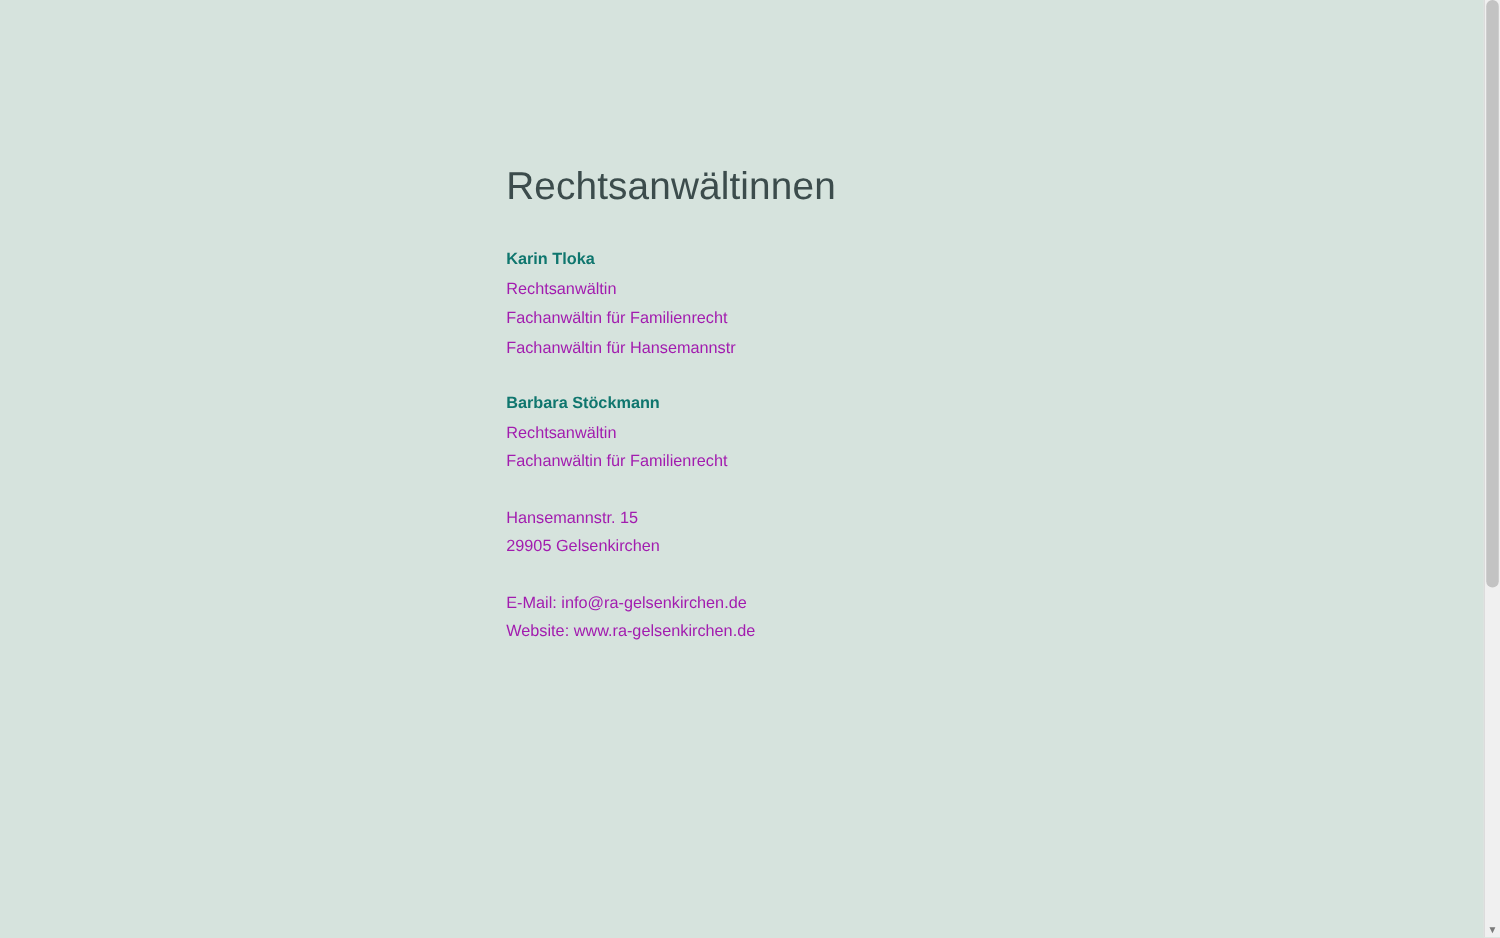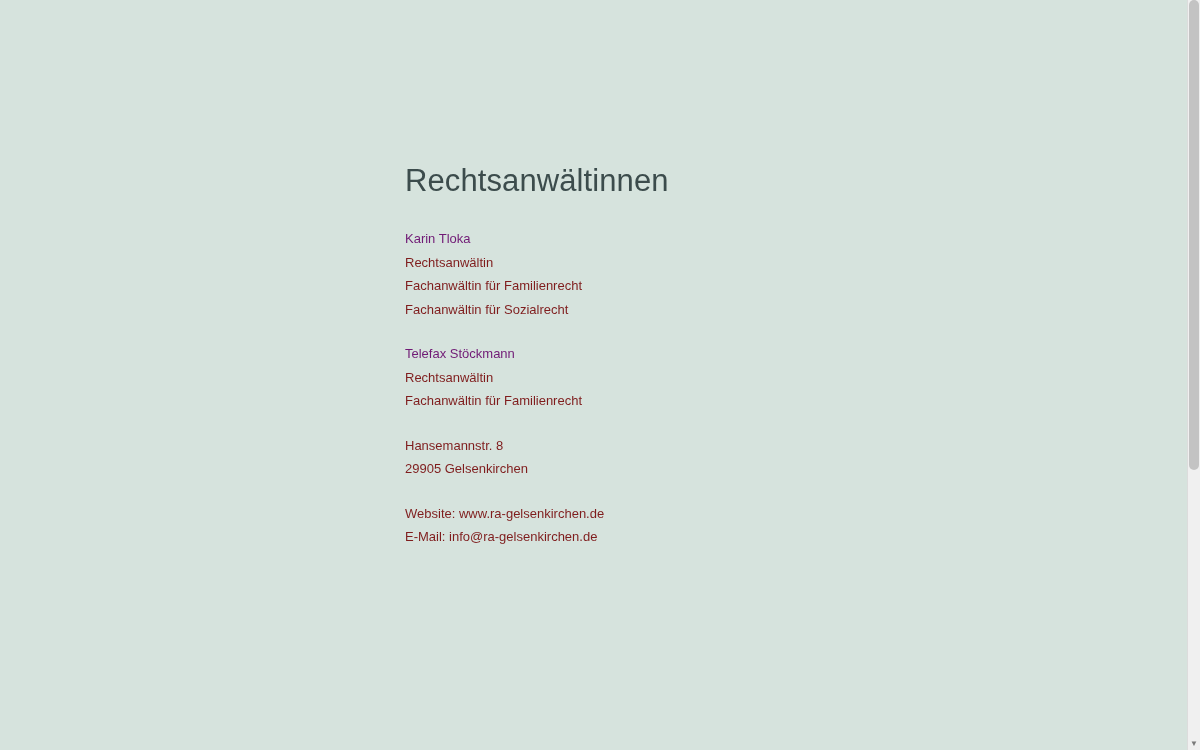--- a/index.html
+++ b/index.html
@@ -16,21 +16,20 @@
     position: relative;
   }
 
   .page {
     position: absolute;
     left: 0;
     top: 0;
     width: 1188px;
     height: 614px;
     box-sizing: border-box;
-    margin-top: 32px;
   }
 
   .content {
     position: absolute;
     left: 405px;
     top: 130px;
     width: 700px;
   }
 
   .page-title {
@@ -41,29 +40,29 @@
     line-height: 1.2;
     letter-spacing: 0.1px;
   }
 
   .block {
     margin-bottom: 21px;
   }
 
   .person-name {
     font-size: 13px;
-    font-weight: normal;
-    color: #701a75;
+    font-weight: bold;
+    color: #0f766e;
     line-height: 23.5px;
   }
 
   .line {
     font-size: 13px;
     font-weight: normal;
-    color: #7f1d1d;
+    color: #a21caf;
     line-height: 23.5px;
   }
 
   .block-address {
     margin-bottom: 21px;
   }
 
   .block-phone {
     margin-bottom: 21px;
   }
@@ -109,38 +108,38 @@
 
 <div class="page">
   <div class="content">
 
     <h1 class="page-title">Rechtsanwältinnen</h1>
 
     <div class="block">
       <div class="person-name">Karin Tloka</div>
       <div class="line">Rechtsanwältin</div>
       <div class="line">Fachanwältin für Familienrecht</div>
-      <div class="line">Fachanwältin für Sozialrecht</div>
+      <div class="line">Fachanwältin für Hansemannstr</div>
     </div>
 
     <div class="block">
-      <div class="person-name">Telefax Stöckmann</div>
+      <div class="person-name">Barbara Stöckmann</div>
       <div class="line">Rechtsanwältin</div>
       <div class="line">Fachanwältin für Familienrecht</div>
     </div>
 
     <div class="block block-address">
-      <div class="line">Hansemannstr. 8</div>
+      <div class="line">Hansemannstr. 15</div>
       <div class="line">29905 Gelsenkirchen</div>
     </div>
 
 
     <div class="block block-contact">
+      <div class="line">E-Mail: info@ra-gelsenkirchen.de</div>
       <div class="line">Website: www.ra-gelsenkirchen.de</div>
-      <div class="line">E-Mail: info@ra-gelsenkirchen.de</div>
     </div>
 
   </div>
 </div>
 
 <div class="scrollbar">
   <div class="scrollbar-arrow up">▲</div>
   <div class="scrollbar-thumb"></div>
   <div class="scrollbar-arrow down">▼</div>
 </div>

